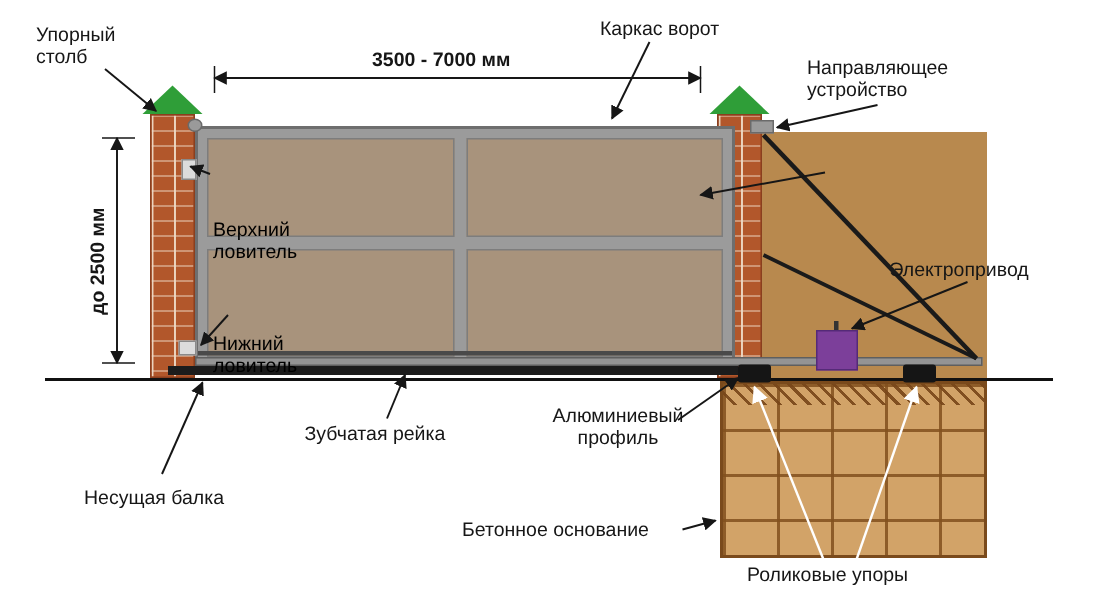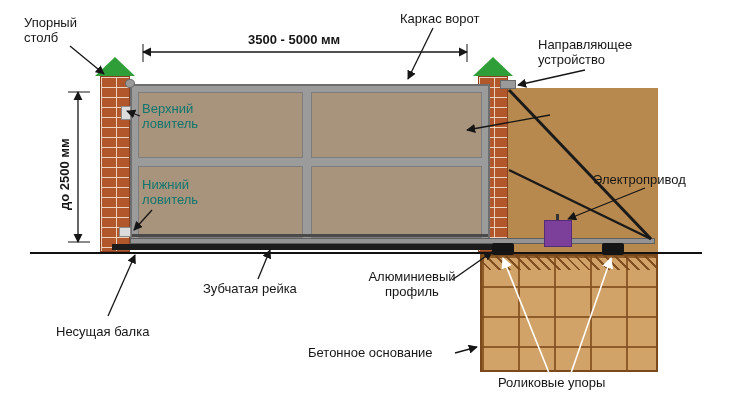--- a/index.html
+++ b/index.html
@@ -42,21 +42,21 @@
     border:2px solid #7a4a1c;box-sizing:border-box;
   }
   .hatch{
     background:repeating-linear-gradient(45deg, transparent 0 5px, rgba(120,70,25,.9) 5px 7px);
   }
   .roller{background:#151515;border-radius:2px;}
   .drive{background:#7c3f9a;border:1px solid #552a78;box-sizing:border-box;}
   .bracket{background:#9a9a9a;border:1px solid #6a6a6a;box-sizing:border-box;}
   .catcher{background:#dcdcdc;border:1px solid #8a8a8a;box-sizing:border-box;}
   .lbl{position:absolute;line-height:1.12;z-index:8;}
-  .lbl.white{color:#0f766e;}
+  .lbl.white{color:#000000;margin-top:44px;}
   .nowrap{white-space:nowrap;}
   .center{text-align:center;}
   .dimtext{font-weight:bold;}
   .vdim{
     transform:rotate(-90deg);transform-origin:left top;font-weight:bold;white-space:nowrap;
   }
   svg.overlay{position:absolute;left:0;top:0;z-index:6;pointer-events:none;}
 </style>
 </head>
 <body>
@@ -128,21 +128,21 @@
     <line x1="152" y1="210" x2="134" y2="230" stroke="#161616" stroke-width="1.3" marker-end="url(#ar)"></line>
     <line x1="258" y1="279" x2="270" y2="250" stroke="#161616" stroke-width="1.3" marker-end="url(#ar)"></line>
     <line x1="108" y1="316" x2="135" y2="255" stroke="#161616" stroke-width="1.3" marker-end="url(#ar)"></line>
     <line x1="452" y1="280" x2="492" y2="252" stroke="#161616" stroke-width="1.3" marker-end="url(#ar)"></line>
     <line x1="455" y1="353" x2="477" y2="347" stroke="#161616" stroke-width="1.3" marker-end="url(#ar)"></line>
     <line x1="549" y1="373" x2="503" y2="258" stroke="#ffffff" stroke-width="1.6" marker-end="url(#arw)"></line>
     <line x1="571" y1="373" x2="611" y2="258" stroke="#ffffff" stroke-width="1.6" marker-end="url(#arw)"></line>
   </svg>
 
   <div class="lbl" style="left:24px;top:16px;width:72px;">Упорный столб</div>
-  <div class="lbl dimtext nowrap" style="left:248px;top:33px;">3500 - 5000 мм</div>
+  <div class="lbl dimtext nowrap" style="left:248px;top:33px;">3500 - 7000 мм</div>
   <div class="lbl vdim" style="left:58px;top:210px;">до 2500 мм</div>
   <div class="lbl nowrap" style="left:400px;top:12px;">Каркас ворот</div>
   <div class="lbl" style="left:538px;top:38px;width:112px;">Направляющее устройство</div>
   <div class="lbl white" style="left:142px;top:102px;width:74px;">Верхний ловитель</div>
   <div class="lbl white" style="left:142px;top:178px;width:74px;">Нижний ловитель</div>
   <div class="lbl nowrap" style="left:203px;top:282px;">Зубчатая рейка</div>
   <div class="lbl nowrap" style="left:593px;top:173px;">Электропривод</div>
   <div class="lbl nowrap" style="left:56px;top:325px;">Несущая балка</div>
   <div class="lbl center" style="left:358px;top:270px;width:108px;">Алюминиевый профиль</div>
   <div class="lbl nowrap" style="left:308px;top:346px;">Бетонное основание</div>

